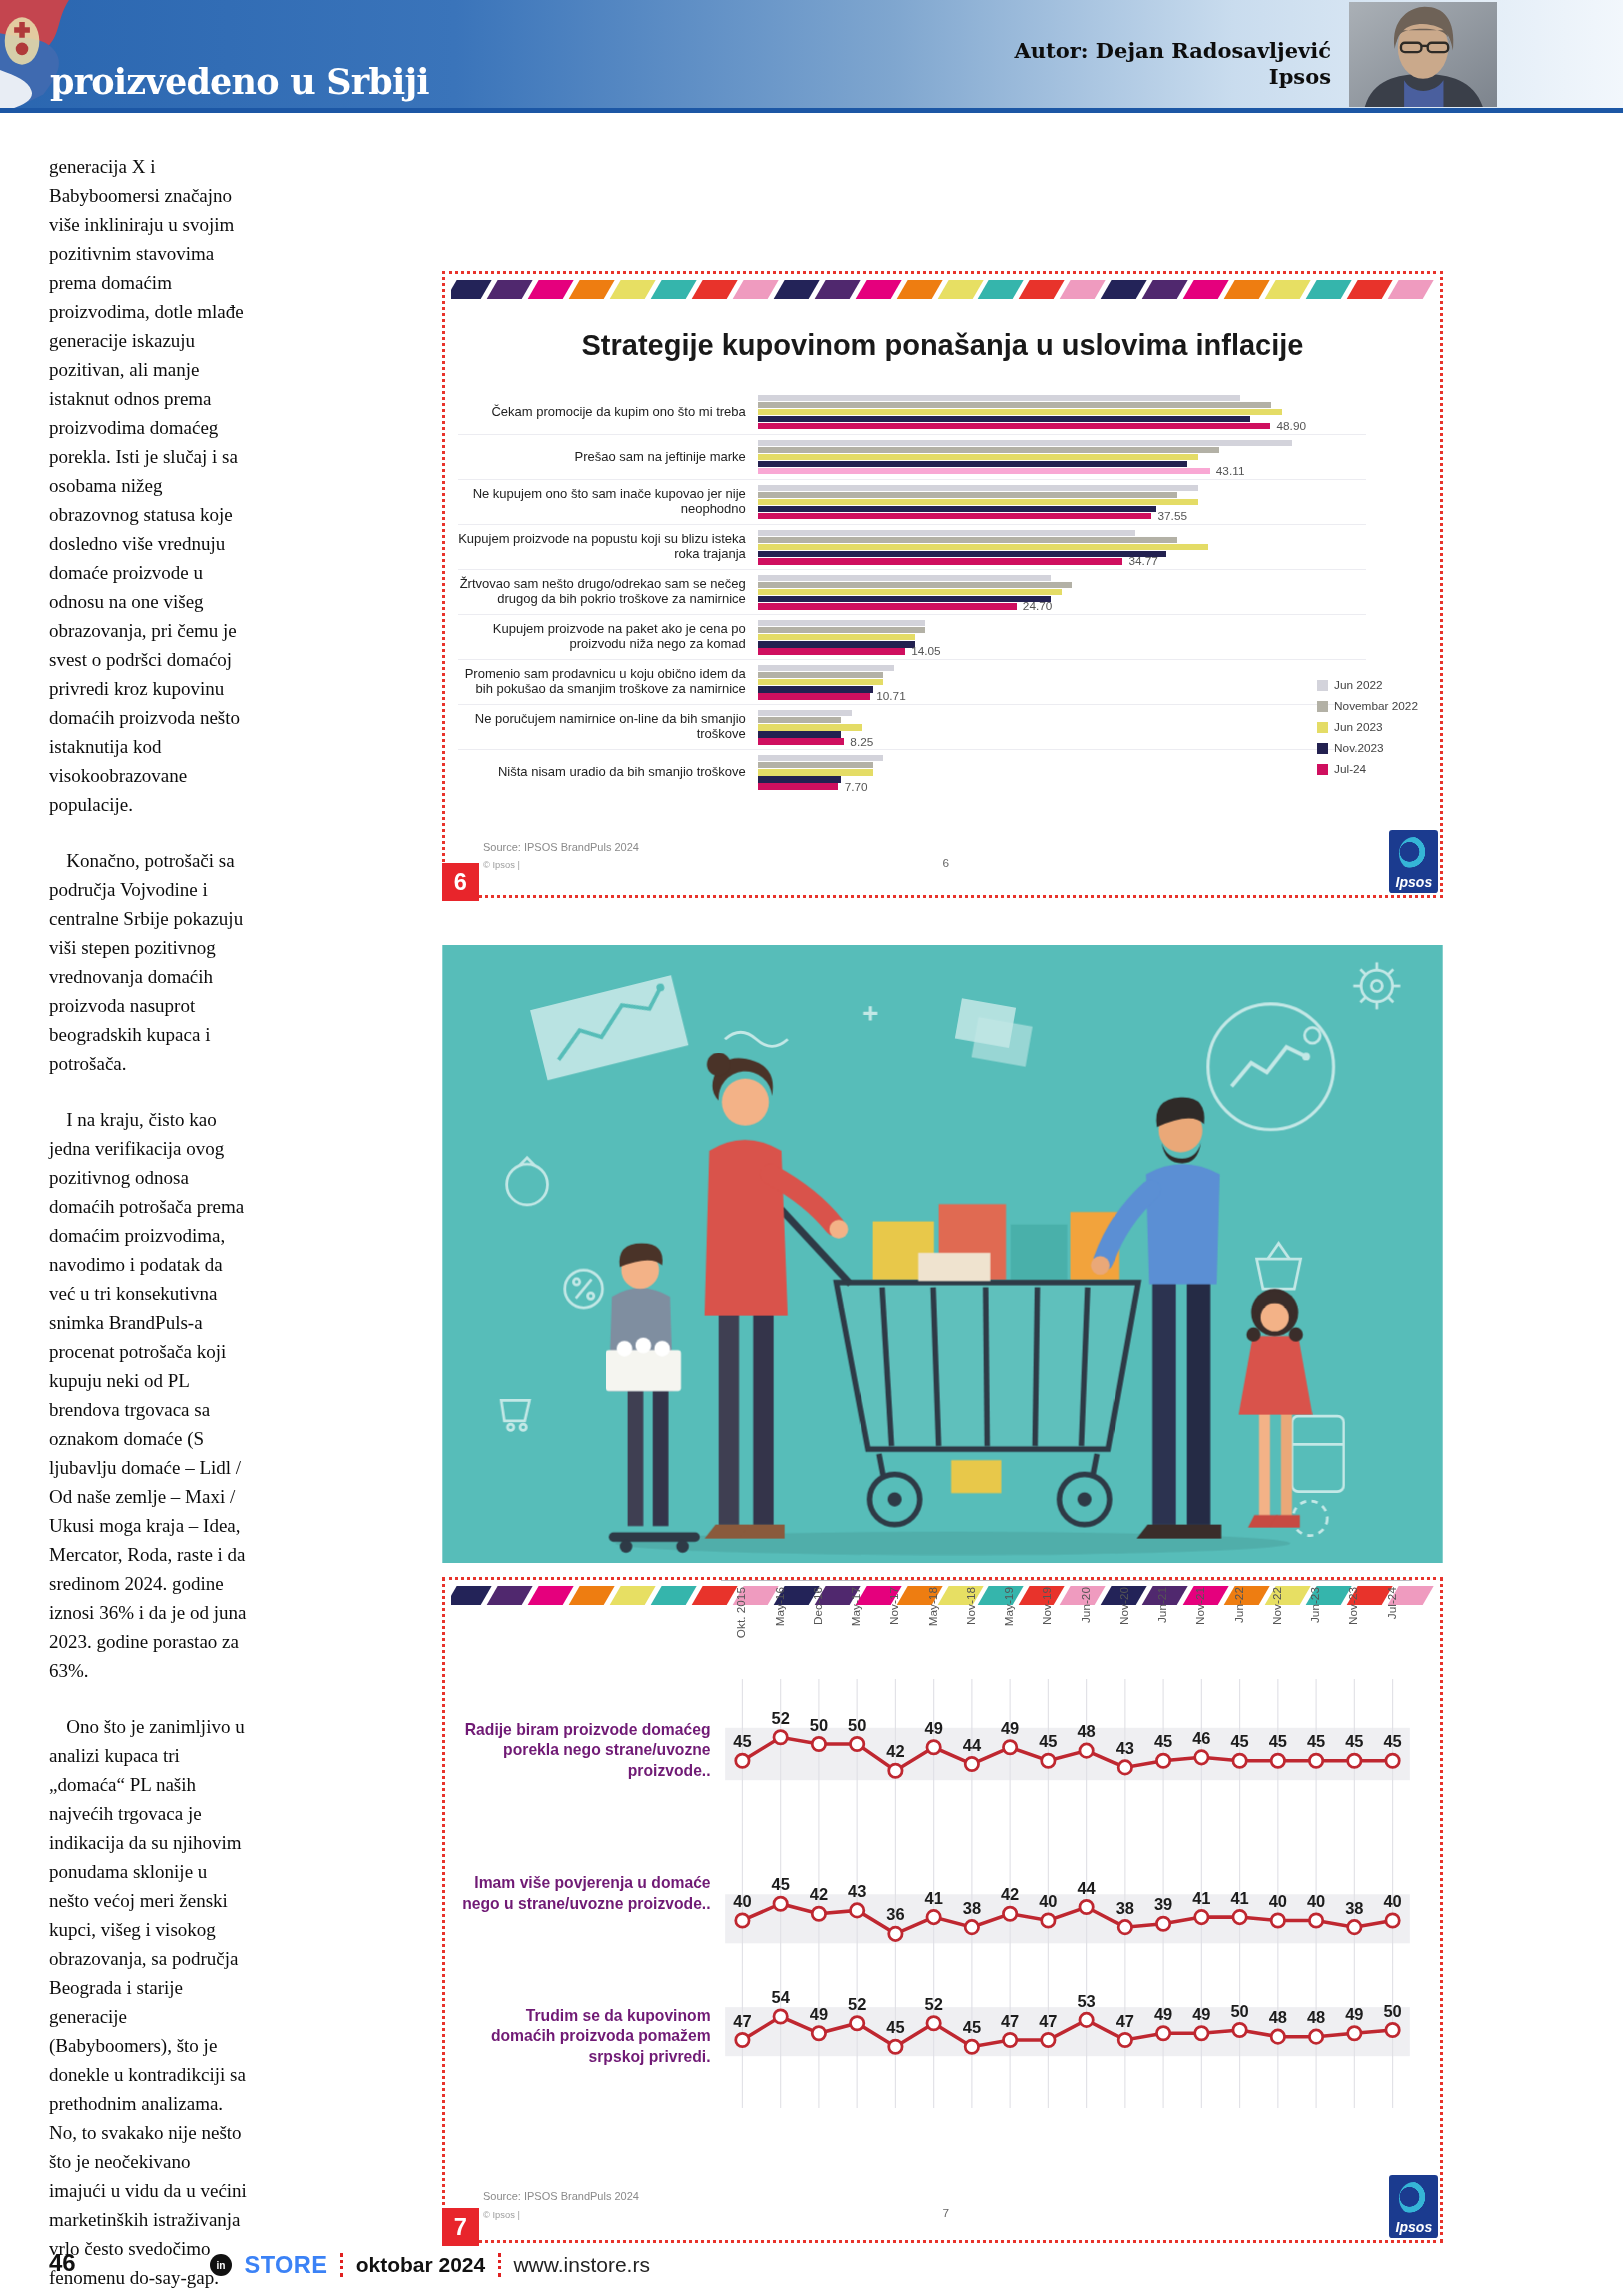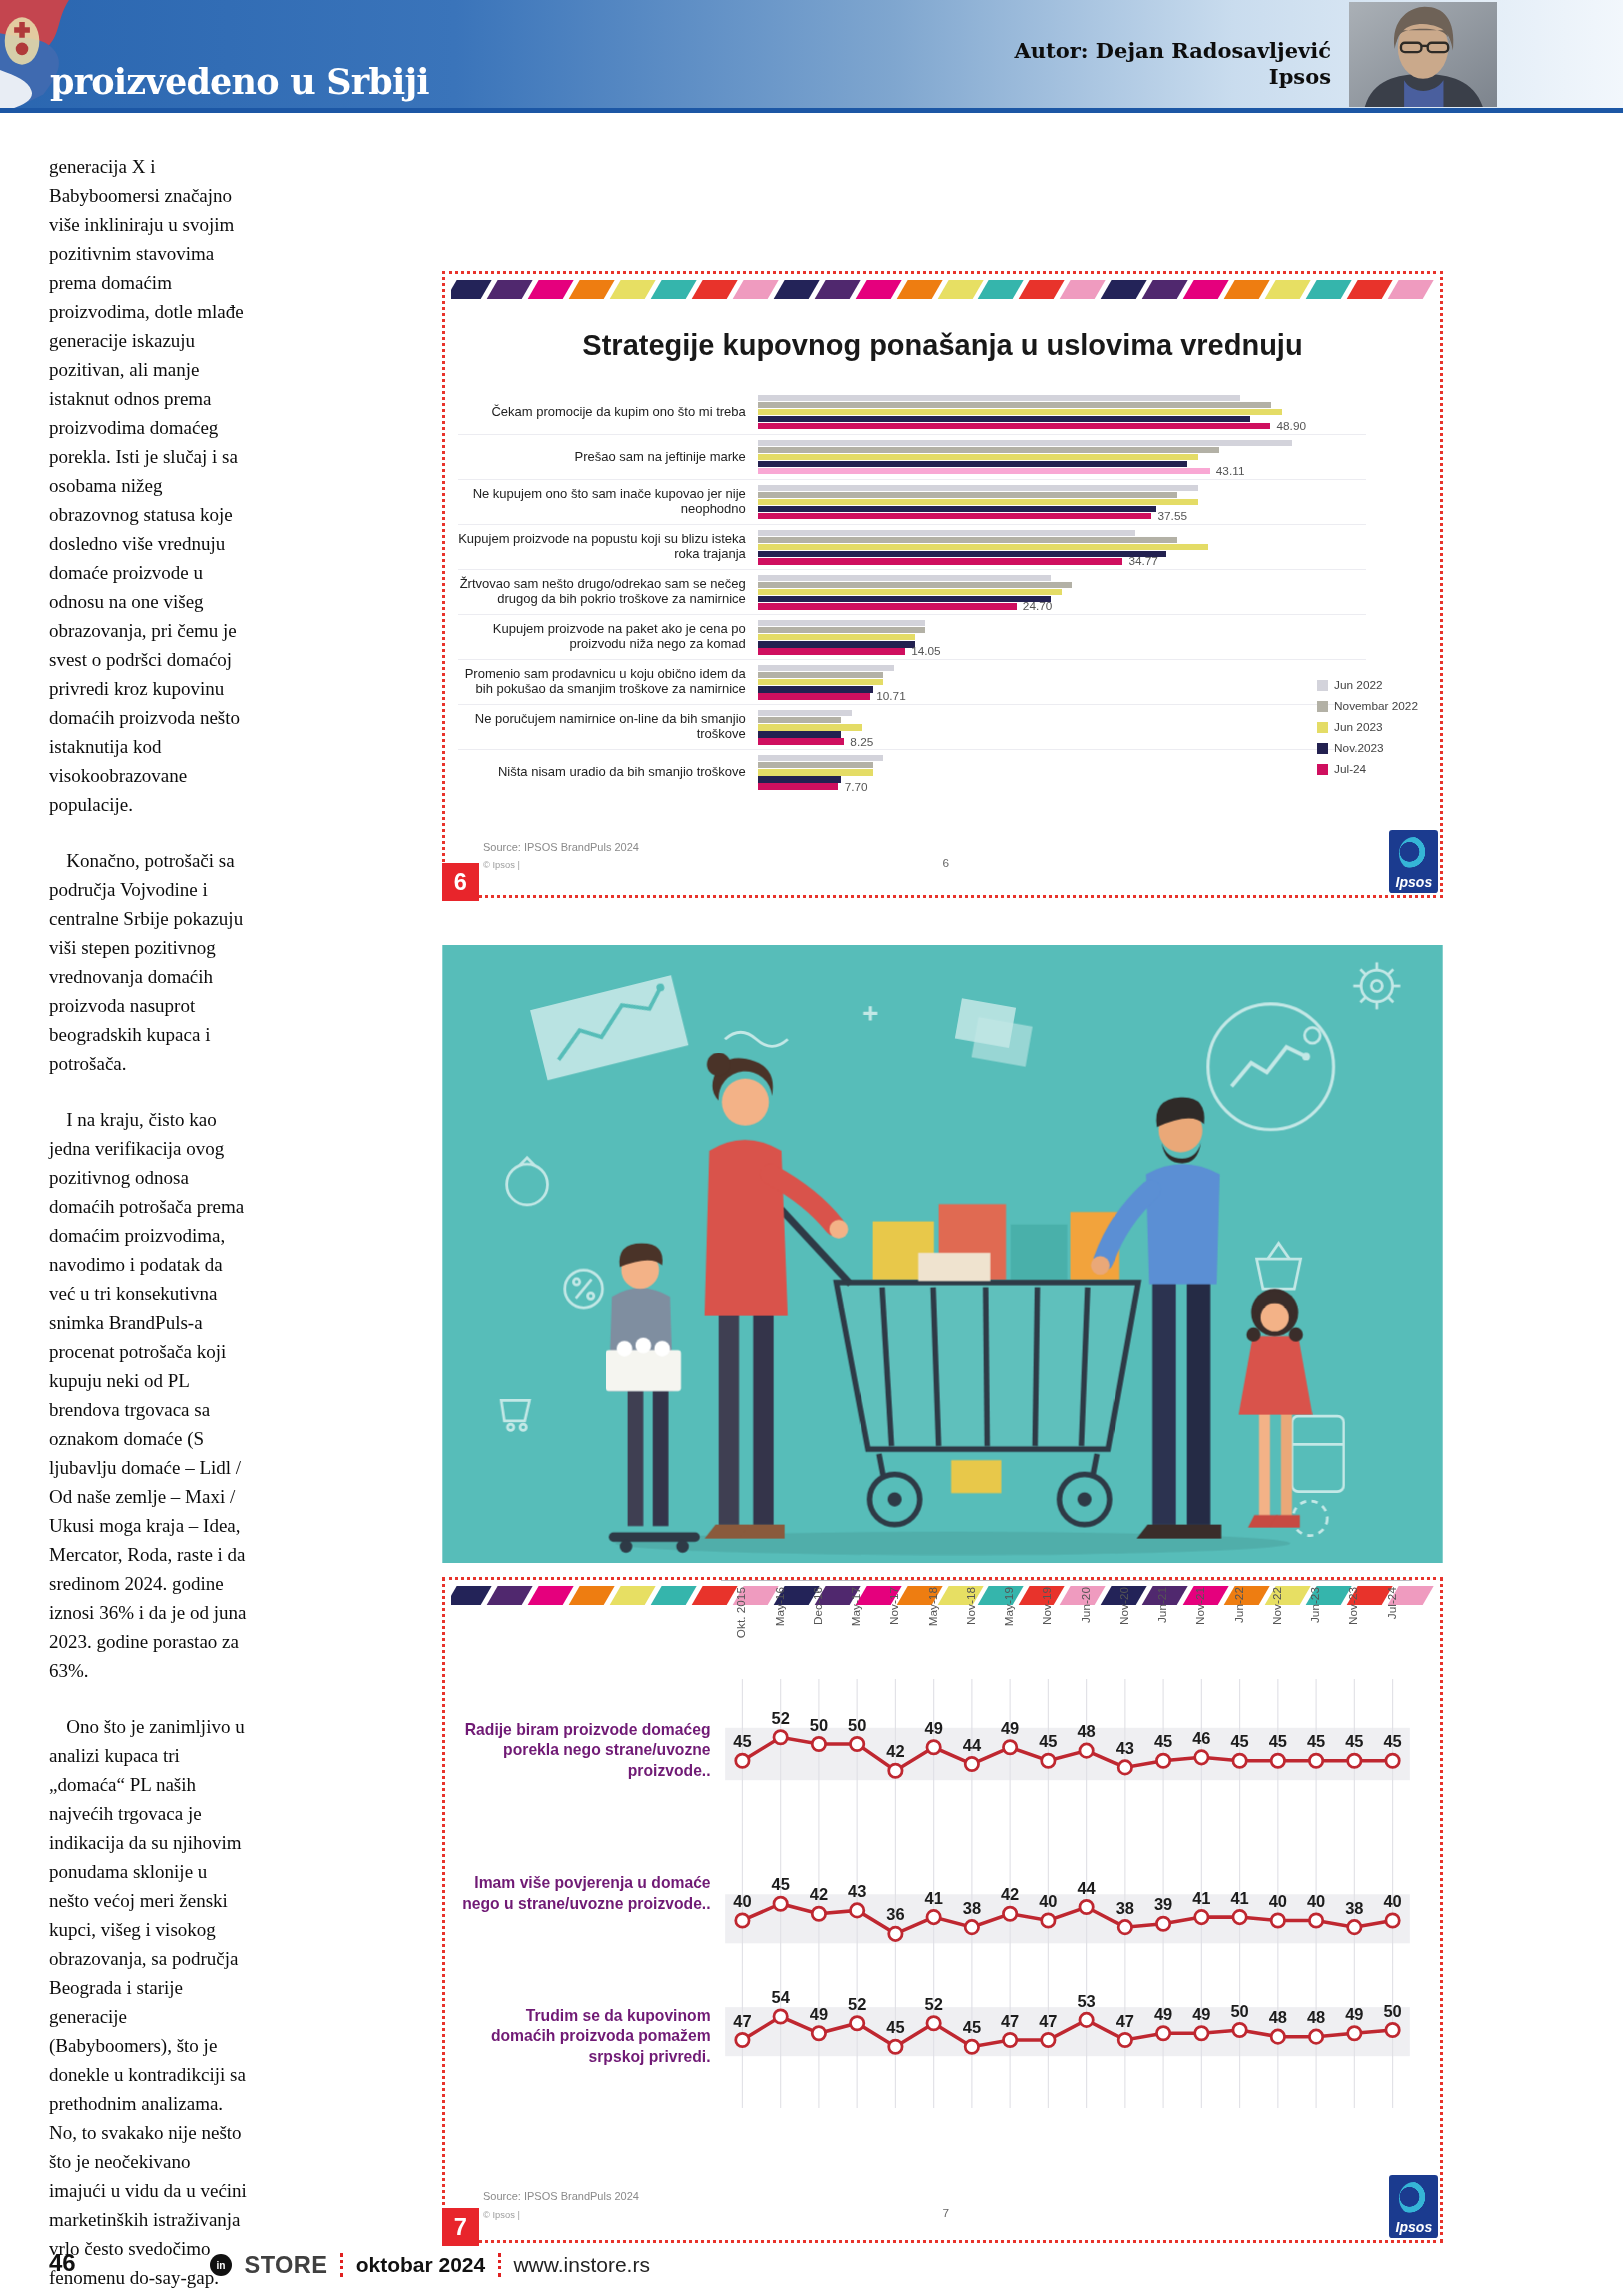--- a/index.html
+++ b/index.html
@@ -72,21 +72,21 @@
 
   
   .illustration{position:absolute;left:442px;top:945px;width:1001px;height:618px;}
 
   
   .footer{position:absolute;left:0;top:2244px;width:100%;height:42px;}
   .page-num{position:absolute;left:49px;top:4.7px;font-weight:bold;font-size:24px;color:#111;}
   .footer-brand{position:absolute;left:210px;top:0;display:flex;align-items:center;gap:12.6px;height:42px;}
   .circle-in{width:22px;height:22px;border-radius:50%;background:#111;color:#fff;font-weight:bold;font-size:10.2px;
        display:flex;align-items:center;justify-content:center;}
-  .brand-store{font-weight:bold;font-size:23.6px;letter-spacing:0.4px;color:#404040;}
+  .brand-store{font-weight:bold;font-size:23.6px;letter-spacing:0.4px;color:#3b82f6;}
   .footer-sep{height:23.6px;border-left:3.1px dotted #e02020;}
   .footer-issue{font-weight:bold;font-size:21px;color:#111;}
   .footer-site{font-size:21px;color:#222;}
 </style>
 </head>
 <body>
 
 <div class="page">
 
   <div class="hdr">
@@ -153,21 +153,21 @@
         <div class="cell" style="background: rgb(239, 155, 191);"></div>
         <div class="cell" style="background: rgb(35, 35, 88);"></div>
         <div class="cell" style="background: rgb(80, 40, 110);"></div>
         <div class="cell" style="background: rgb(229, 0, 125);"></div>
         <div class="cell" style="background: rgb(238, 125, 17);"></div>
         <div class="cell" style="background: rgb(231, 223, 99);"></div>
         <div class="cell" style="background: rgb(53, 181, 172);"></div>
         <div class="cell" style="background: rgb(232, 51, 43);"></div>
         <div class="cell" style="background: rgb(239, 155, 191);"></div>
       </div>
-    <h2 class="chart-title">Strategije kupovnog ponašanja u uslovima vrednuju</h2>
+    <h2 class="chart-title">Strategije kupovinom ponašanja u uslovima inflacije</h2>
     <div id="barchart">
         <div class="bar-row">
           <div class="bar-label">Čekam promocije da kupim ono što mi treba</div>
           <div class="bar-group">
             <div class="bar" style="width: 79.31%; background: rgb(211, 211, 219);"></div>
             <div class="bar" style="width: 84.48%; background: rgb(179, 177, 166);"></div>
             <div class="bar" style="width: 86.21%; background: rgb(228, 220, 102);"></div>
             <div class="bar" style="width: 81.03%; background: rgb(35, 33, 80);"></div>
             <div class="bar" style="width: 84.31%; background: rgb(207, 15, 95);">
               <span class="bar-val">48.90</span>

